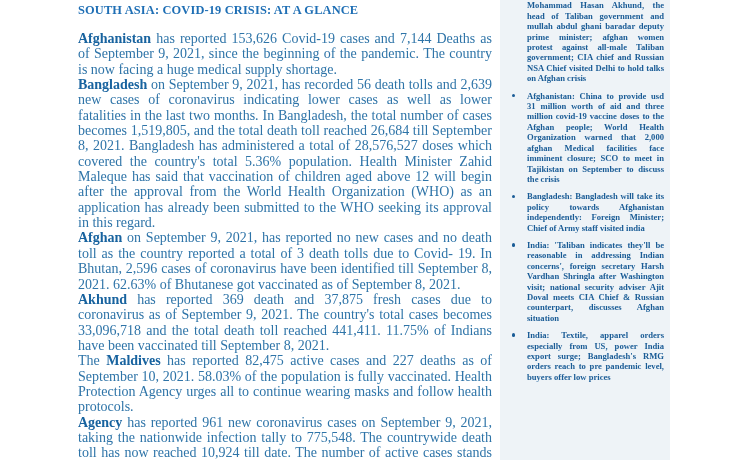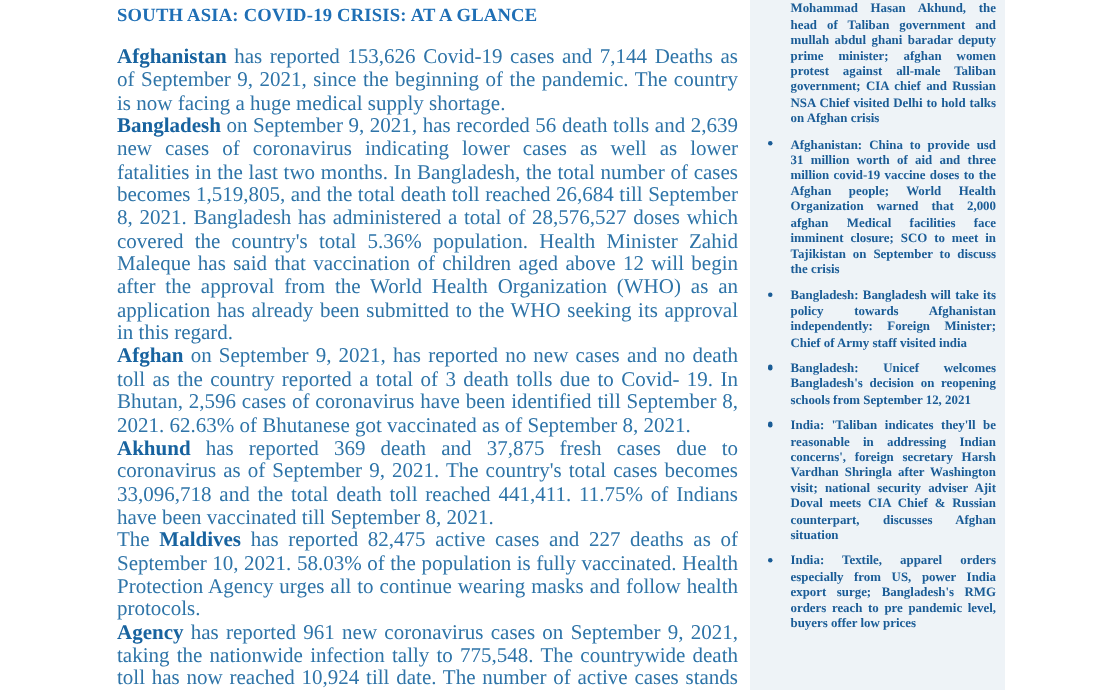--- a/index.html
+++ b/index.html
@@ -129,19 +129,18 @@
         <p class="body-para"><b>Maldives</b><span> has reported 3,689 new covid-19 cases on September 9, 2021. A total of 83 deaths has been reported on September 8, 2021, due to coronavirus.</span></p>
       </div>
 
   </div>
 
   <div id="right-col">
     <ul class="news-list" id="news-list">
         <li class="no-bullet"><span>Members in Afghanistan, Mohammad Hasan Akhund, the head of Taliban government and mullah abdul ghani baradar deputy prime minister; afghan women protest against all-male Taliban government; CIA chief and Russian NSA Chief visited Delhi to hold talks on Afghan crisis</span></li>
         <li><span class="bullet-dot"></span><span>Afghanistan: China to provide usd 31 million worth of aid and three million covid-19 vaccine doses to the Afghan people; World Health Organization warned that 2,000 afghan Medical facilities face imminent closure; SCO to meet in Tajikistan on September to discuss the crisis</span></li>
         <li><span class="bullet-dot"></span><span>Bangladesh: Bangladesh will take its policy towards Afghanistan independently: Foreign Minister; Chief of Army staff visited india</span></li>
-        <li><span class="bullet-dot"></span><span>Bangladesh: Unicef welcomes Bangladesh's decision on reopening schools from September 12, 2021</span></li>
         <li><span class="bullet-dot"></span><span>India: 'Taliban indicates they'll be reasonable in addressing Indian concerns', foreign secretary Harsh Vardhan Shringla after Washington visit; national security adviser Ajit Doval meets CIA Chief &amp; Russian counterpart, discusses Afghan situation</span></li>
         <li><span class="bullet-dot"></span><span>India: Textile, apparel orders especially from US, power India export surge; Bangladesh's RMG orders reach to pre pandemic level, buyers offer low prices</span></li>
       </ul>
   </div>
 
 </div>
 
 </body></html>

